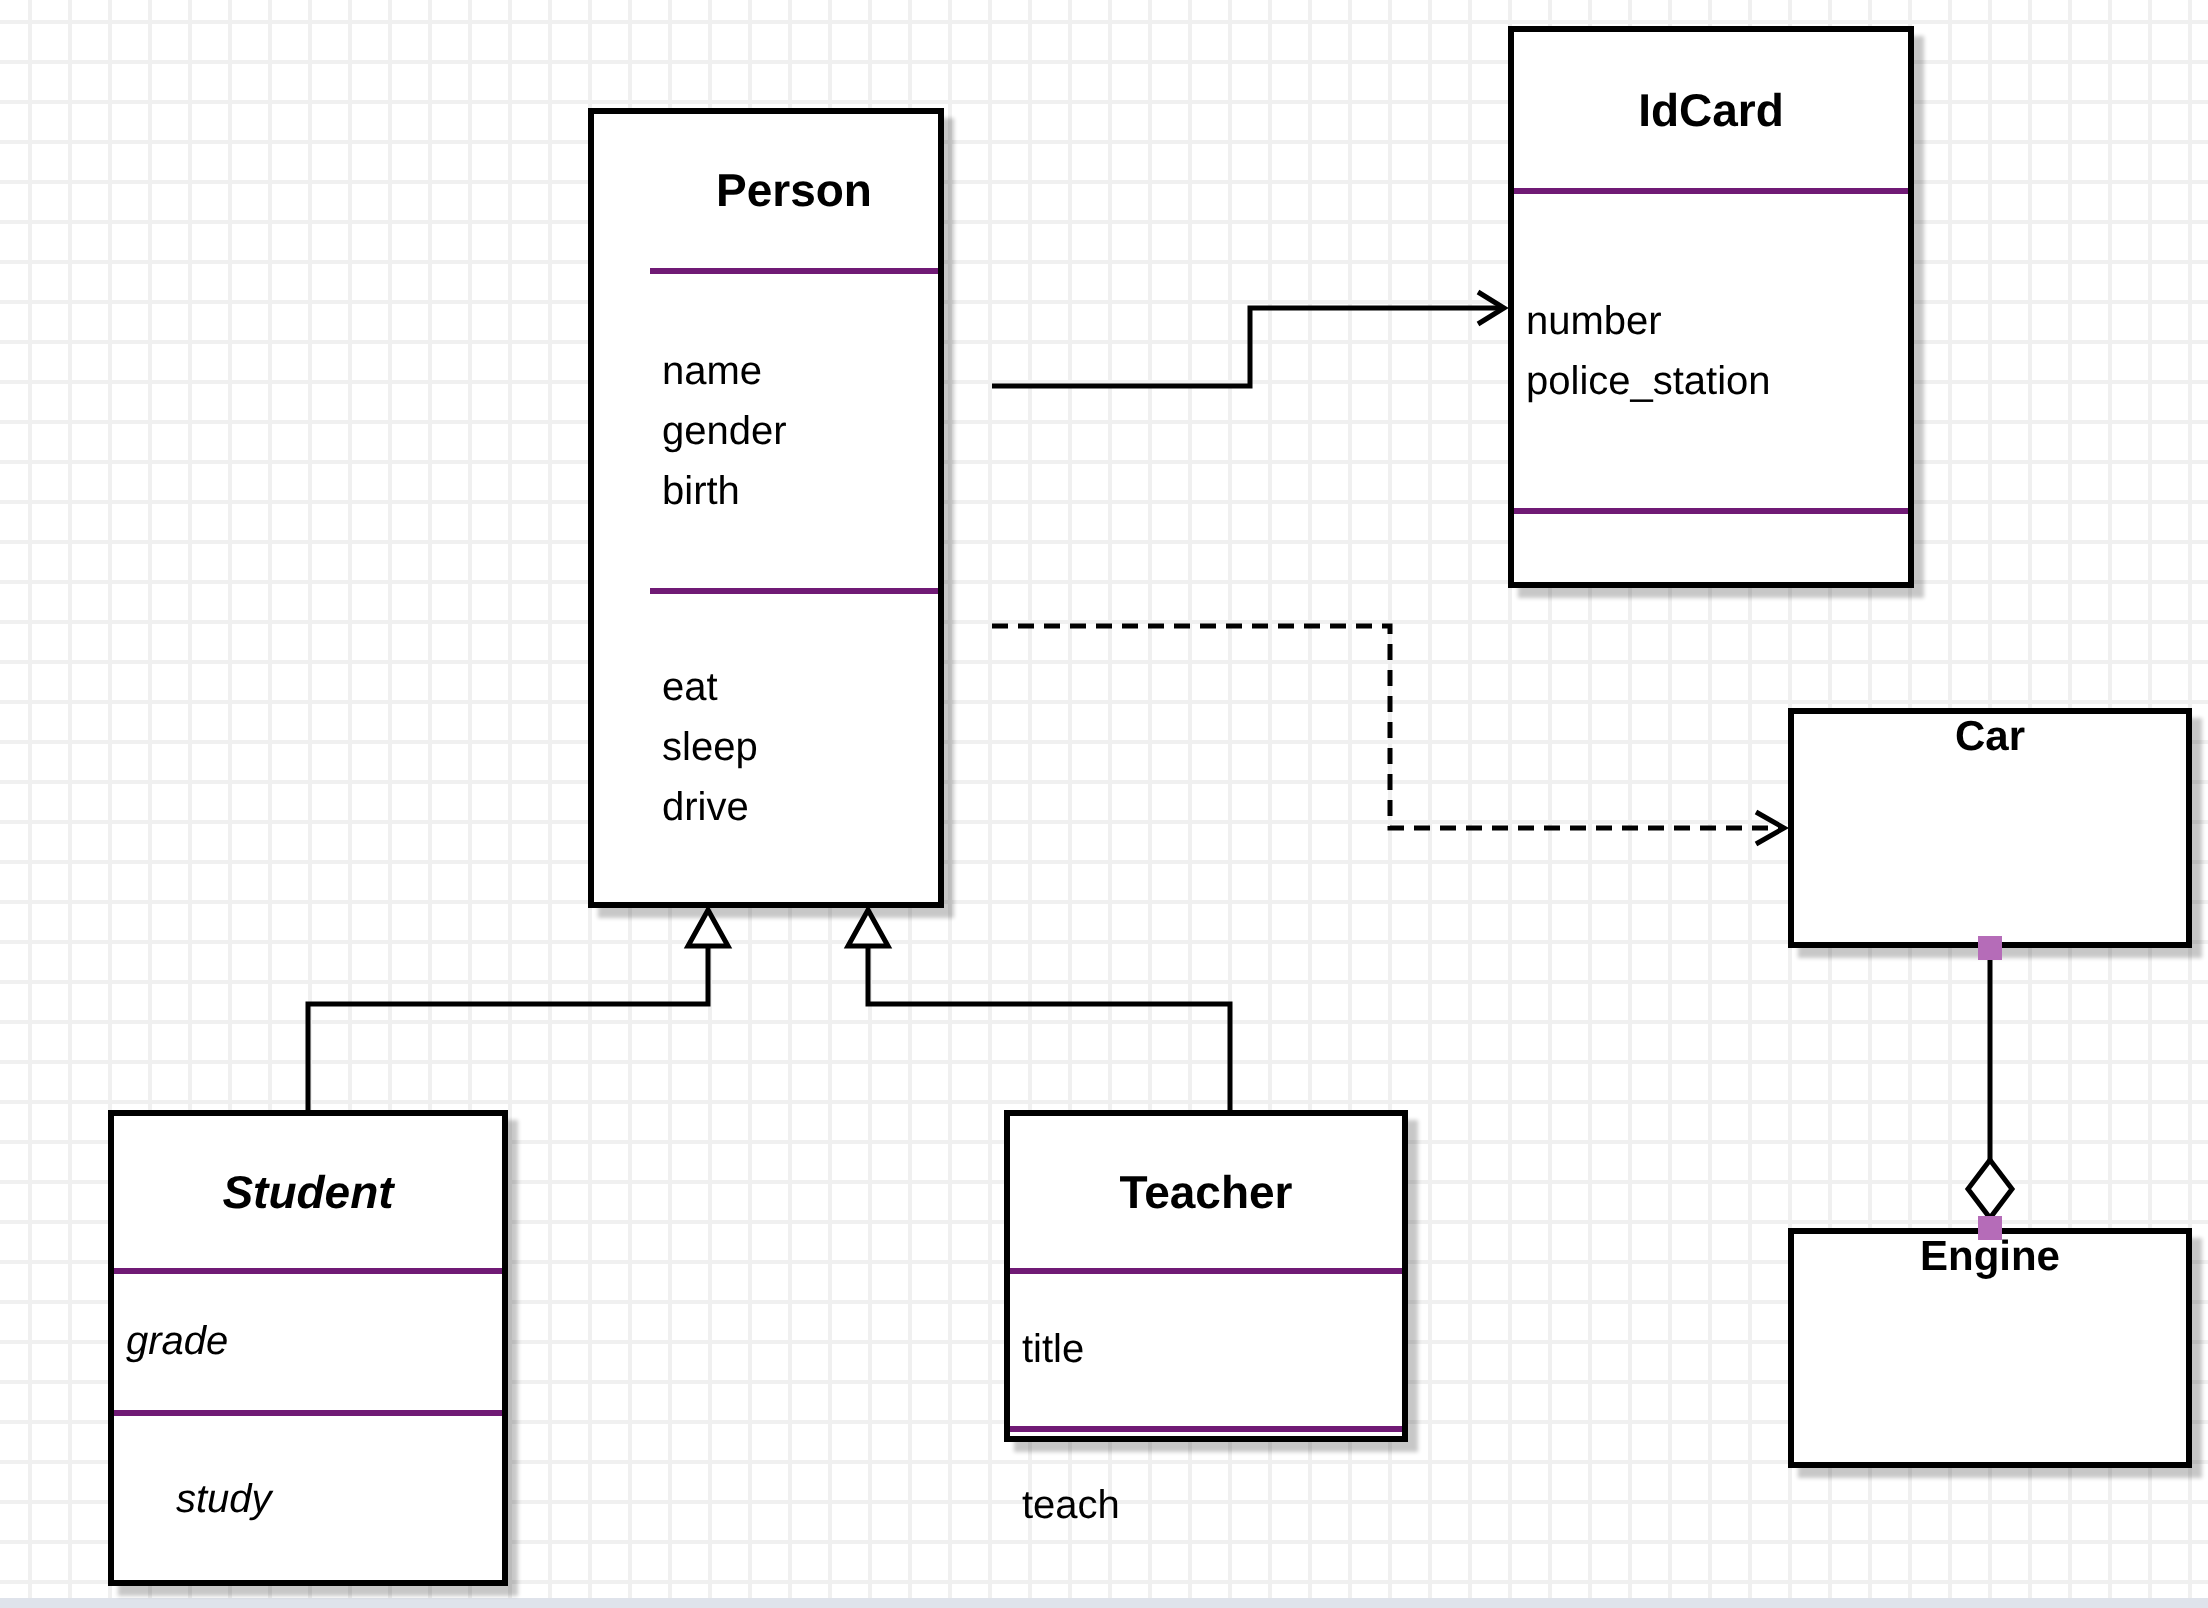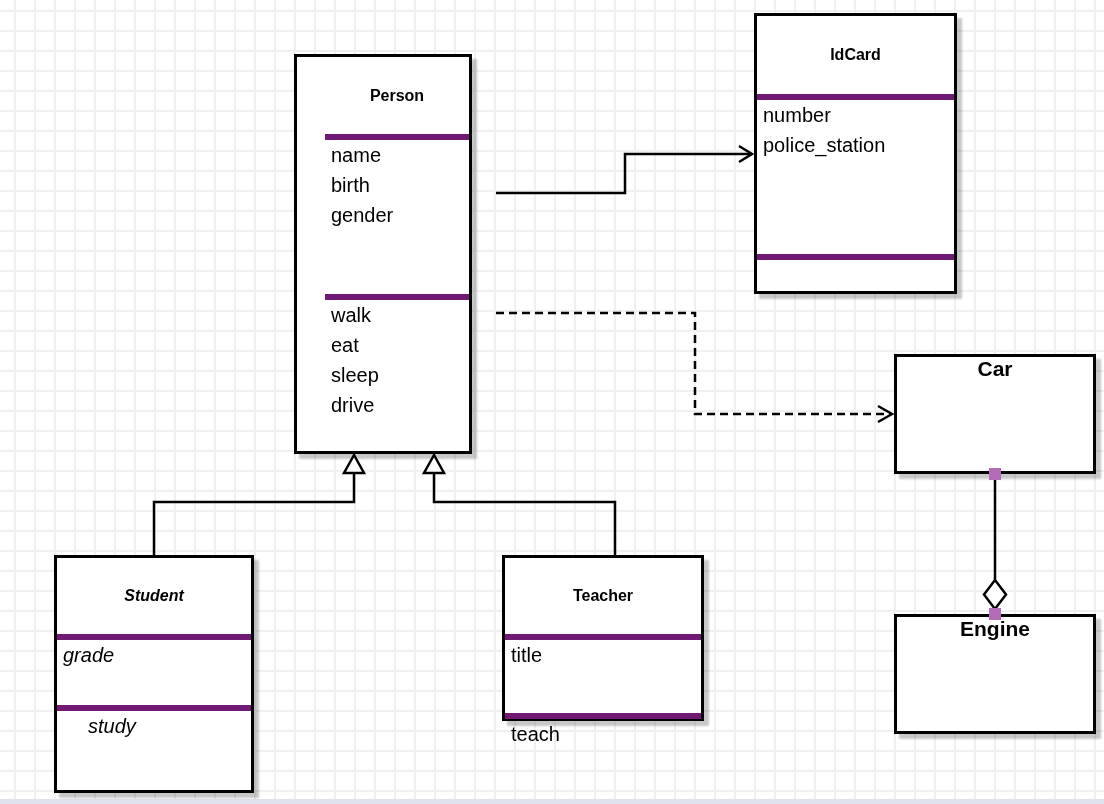--- a/index.html
+++ b/index.html
@@ -21,25 +21,25 @@
     background:#dfe3eb;z-index:1;
   }
   .uml-class{
     position:absolute;box-sizing:border-box;
     background:#fff;border:3px solid #000;
     box-shadow:5px 5px 2px rgba(0,0,0,0.22);
     z-index:2;
   }
   .uml-title{
     display:flex;align-items:center;justify-content:center;
-    font-weight:bold;font-size:16px;box-sizing:border-box;
+    font-weight:bold;font-size:23px;box-sizing:border-box;
   }
   .uml-sec{
-    box-sizing:border-box;border-top:6px solid #701a75;
-    display:flex;flex-direction:column;
+    box-sizing:border-box;border-top:3px solid #701a75;
+    display:flex;flex-direction:column;justify-content:center;
     padding-left:6px;font-size:20px;line-height:30px;
   }
   .uml-single{
     display:flex;justify-content:center;
     font-weight:bold;font-size:21px;
   }
   #edges{
     position:absolute;left:0;top:0;z-index:5;pointer-events:none;
   }
   #edges path, #edges polyline{fill:none;stroke:#000;stroke-width:2.5;}
@@ -50,25 +50,24 @@
 <body>
 
 <div id="canvas">
 
   <div id="page-edge"></div>
 
   <div class="uml-class" style="left:294px;top:54px;width:178px;height:400px;padding-left:28px;">
     <div class="uml-title" style="height:77px;">Person</div>
     <div class="uml-sec" style="height:160px;">
       <div>name</div>
+      <div>gender</div>
       <div>birth</div>
-      <div>gender</div>
     </div>
     <div class="uml-sec" style="height:157px;">
-      <div>walk</div>
       <div>eat</div>
       <div>sleep</div>
       <div>drive</div>
     </div>
   </div>
 
   <div class="uml-class" style="left:754px;top:13px;width:203px;height:281px;">
     <div class="uml-title" style="height:78px;">IdCard</div>
     <div class="uml-sec" style="height:160px;">
       <div>number</div>

